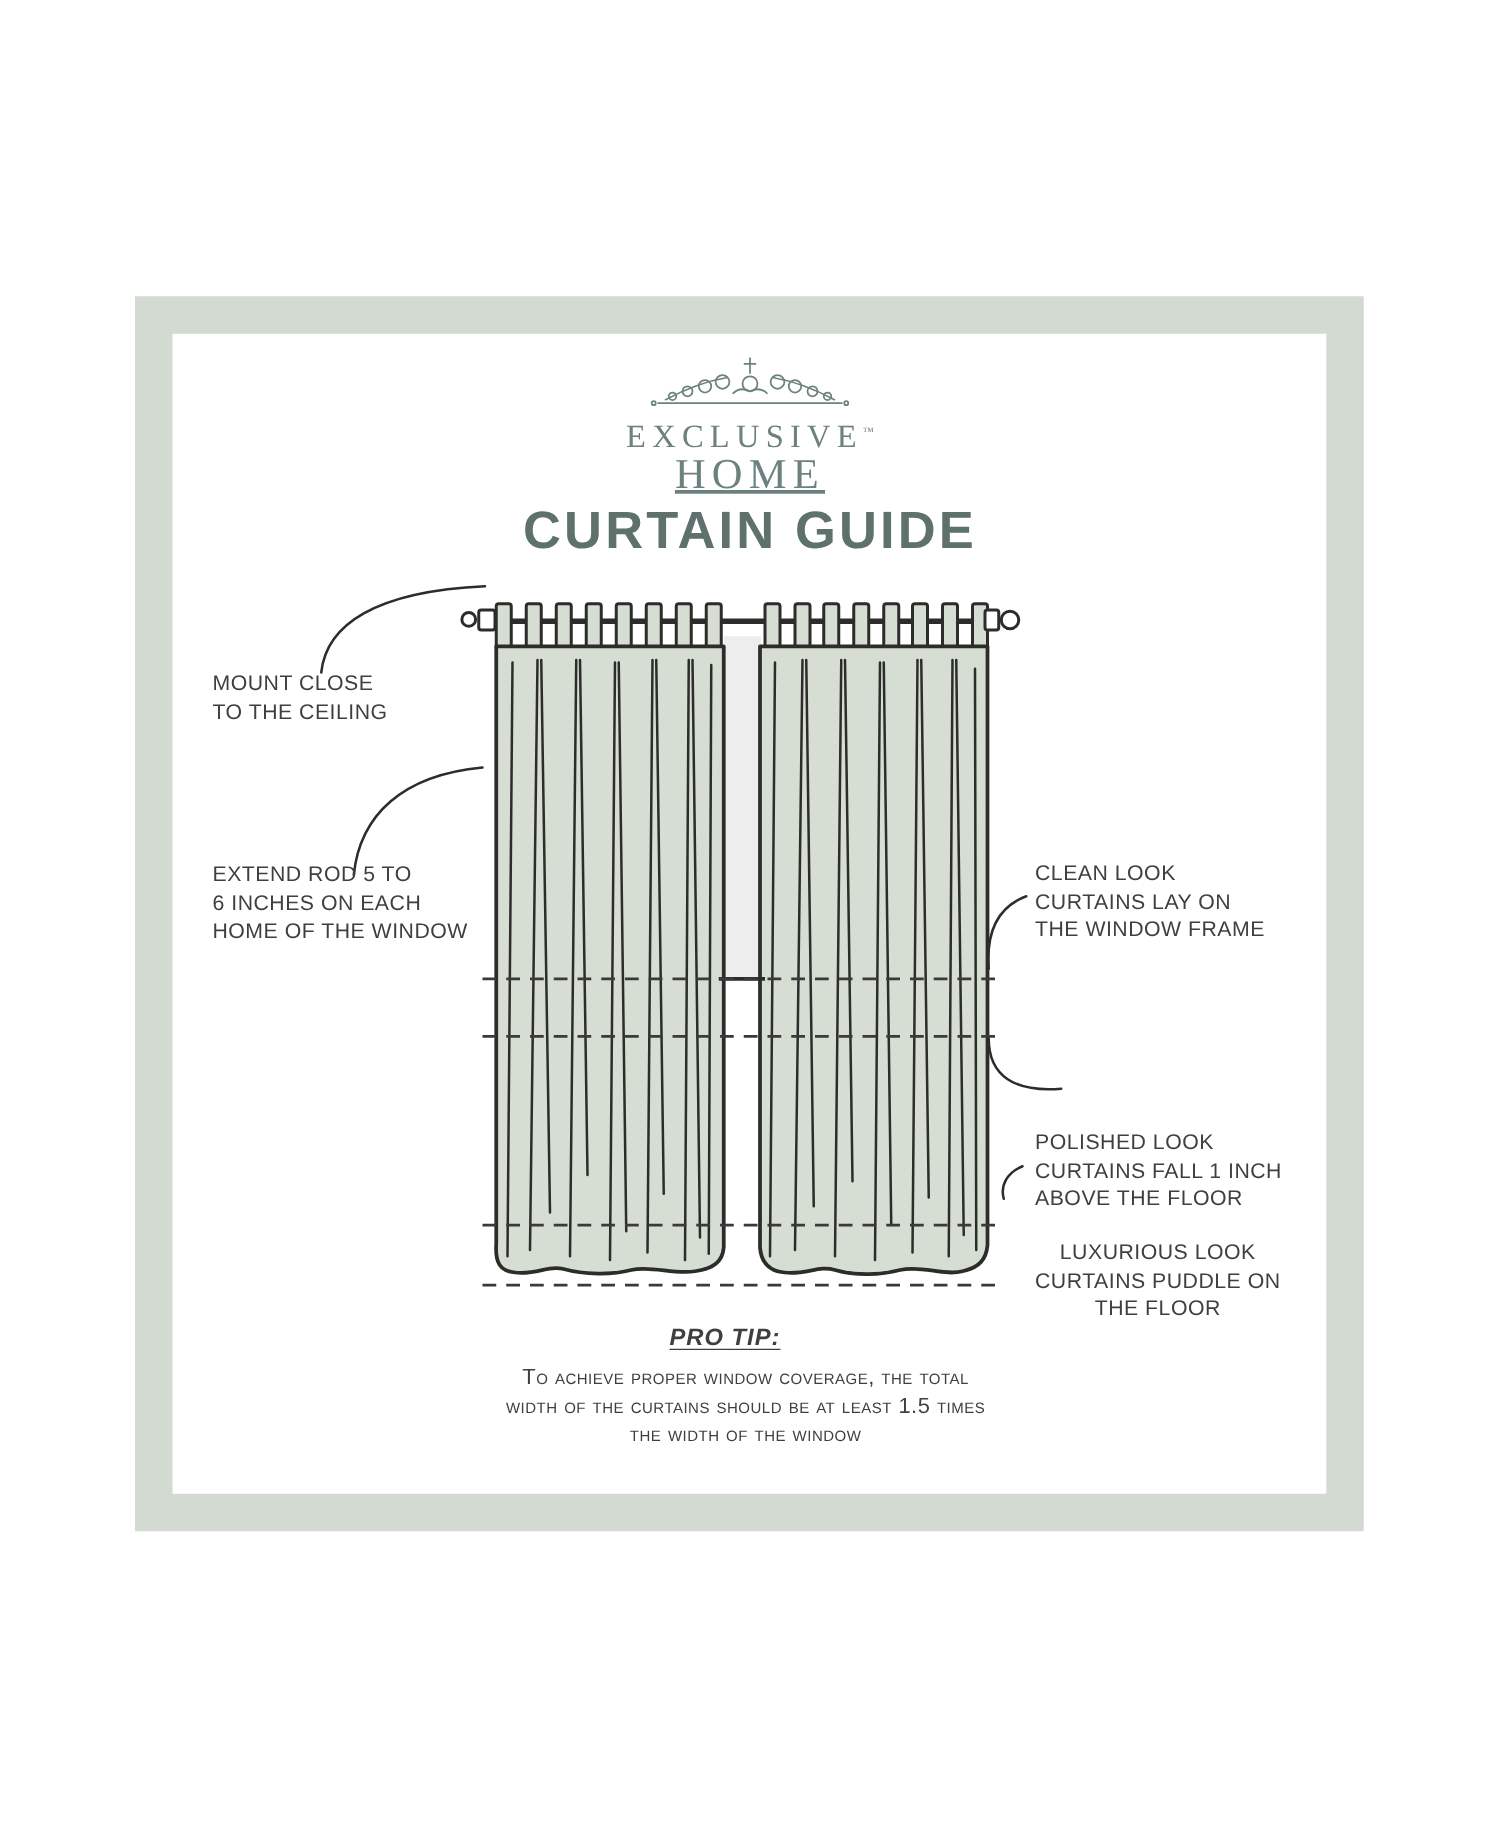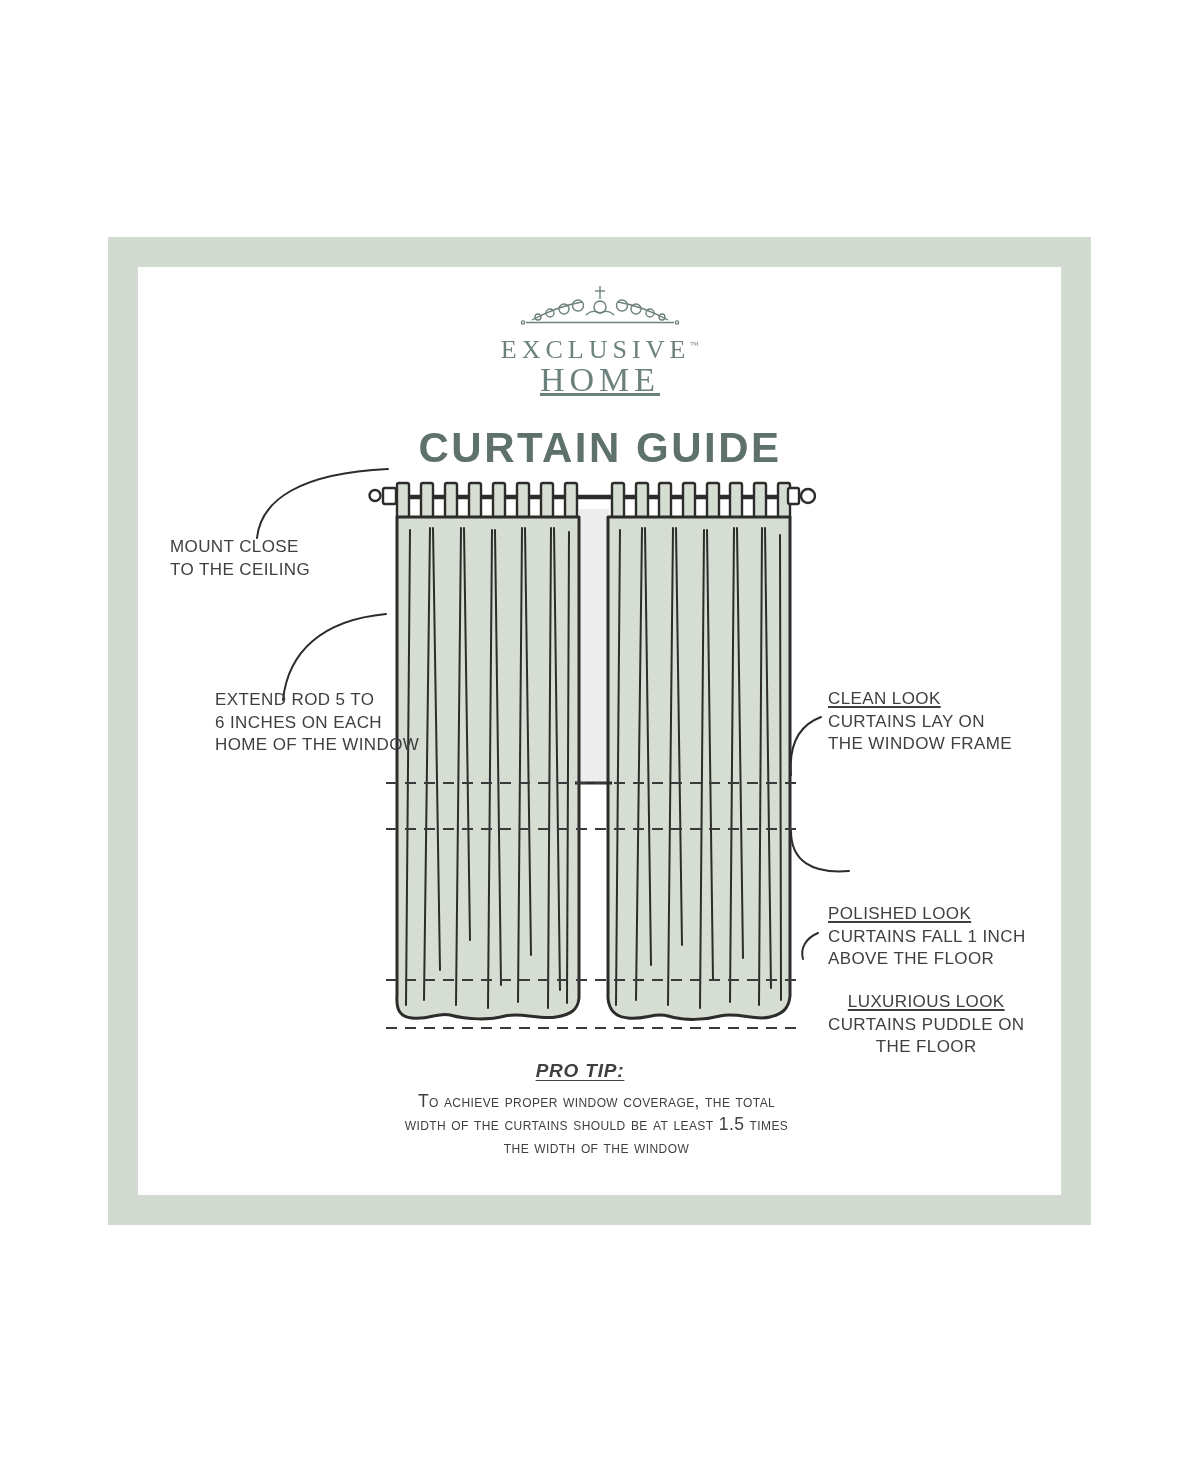--- a/index.html
+++ b/index.html
@@ -28,28 +28,28 @@
   .brand-top{
     font-family:"Liberation Serif",serif;font-size:26px;letter-spacing:5px;
     line-height:30px;margin-top:4px;white-space:nowrap;
   }
   .brand-top sup{font-size:9px;letter-spacing:0;vertical-align:super;}
   .brand-bottom{
     font-family:"Liberation Serif",serif;font-size:34px;letter-spacing:5px;line-height:30px;text-decoration:underline;
   }
   .page-title{
     position:absolute;left:6px;top:400px;width:1188px;text-align:center;
-    font-size:42px;font-weight:bold;letter-spacing:2.5px;color:var(--title-color);margin-top:24px;
+    font-size:42px;font-weight:bold;letter-spacing:2.5px;color:var(--title-color);
   }
   .note{
     position:absolute;font-size:17px;line-height:22.5px;letter-spacing:0.4px;
     color:var(--text-color);white-space:nowrap;
   }
   .note .heading{
-    text-decoration:underline;text-underline-offset:2px;text-decoration-thickness:1.5px;
+    text-underline-offset:2px;text-decoration-thickness:1.5px;
   }
   .protip{
     position:absolute;left:0;top:1060px;width:1160px;text-align:center;color:var(--text-color);
   }
   .protip .heading{
     font-size:19px;font-weight:bold;letter-spacing:0.8px;
     text-decoration:underline;text-underline-offset:3px;font-style:italic;
   }
   .protip .body{
     margin-top:8px;font-size:17.5px;line-height:23px;letter-spacing:0.4px;
@@ -166,21 +166,21 @@
       <rect x="788" y="488" width="11" height="16" rx="2"></rect>
       <line x1="799" y1="496" x2="801" y2="496"></line>
       <circle cx="808" cy="496" r="7"></circle>
     </g>
   </svg>
 
   <div class="note" style="left:170px;top:536px;">
     <div>MOUNT CLOSE</div>
     <div>TO THE CEILING</div>
   </div>
-  <div class="note" style="left:170px;top:689px;margin-left:45px;">
+  <div class="note" style="left:170px;top:689px;">
     <div>EXTEND ROD 5 TO</div>
     <div>6 INCHES ON EACH</div>
     <div>HOME OF THE WINDOW</div>
   </div>
 
   <div class="note" style="left:828px;top:688px;">
     <div class="heading">CLEAN LOOK</div>
     <div>CURTAINS LAY ON</div>
     <div>THE WINDOW FRAME</div>
   </div>

